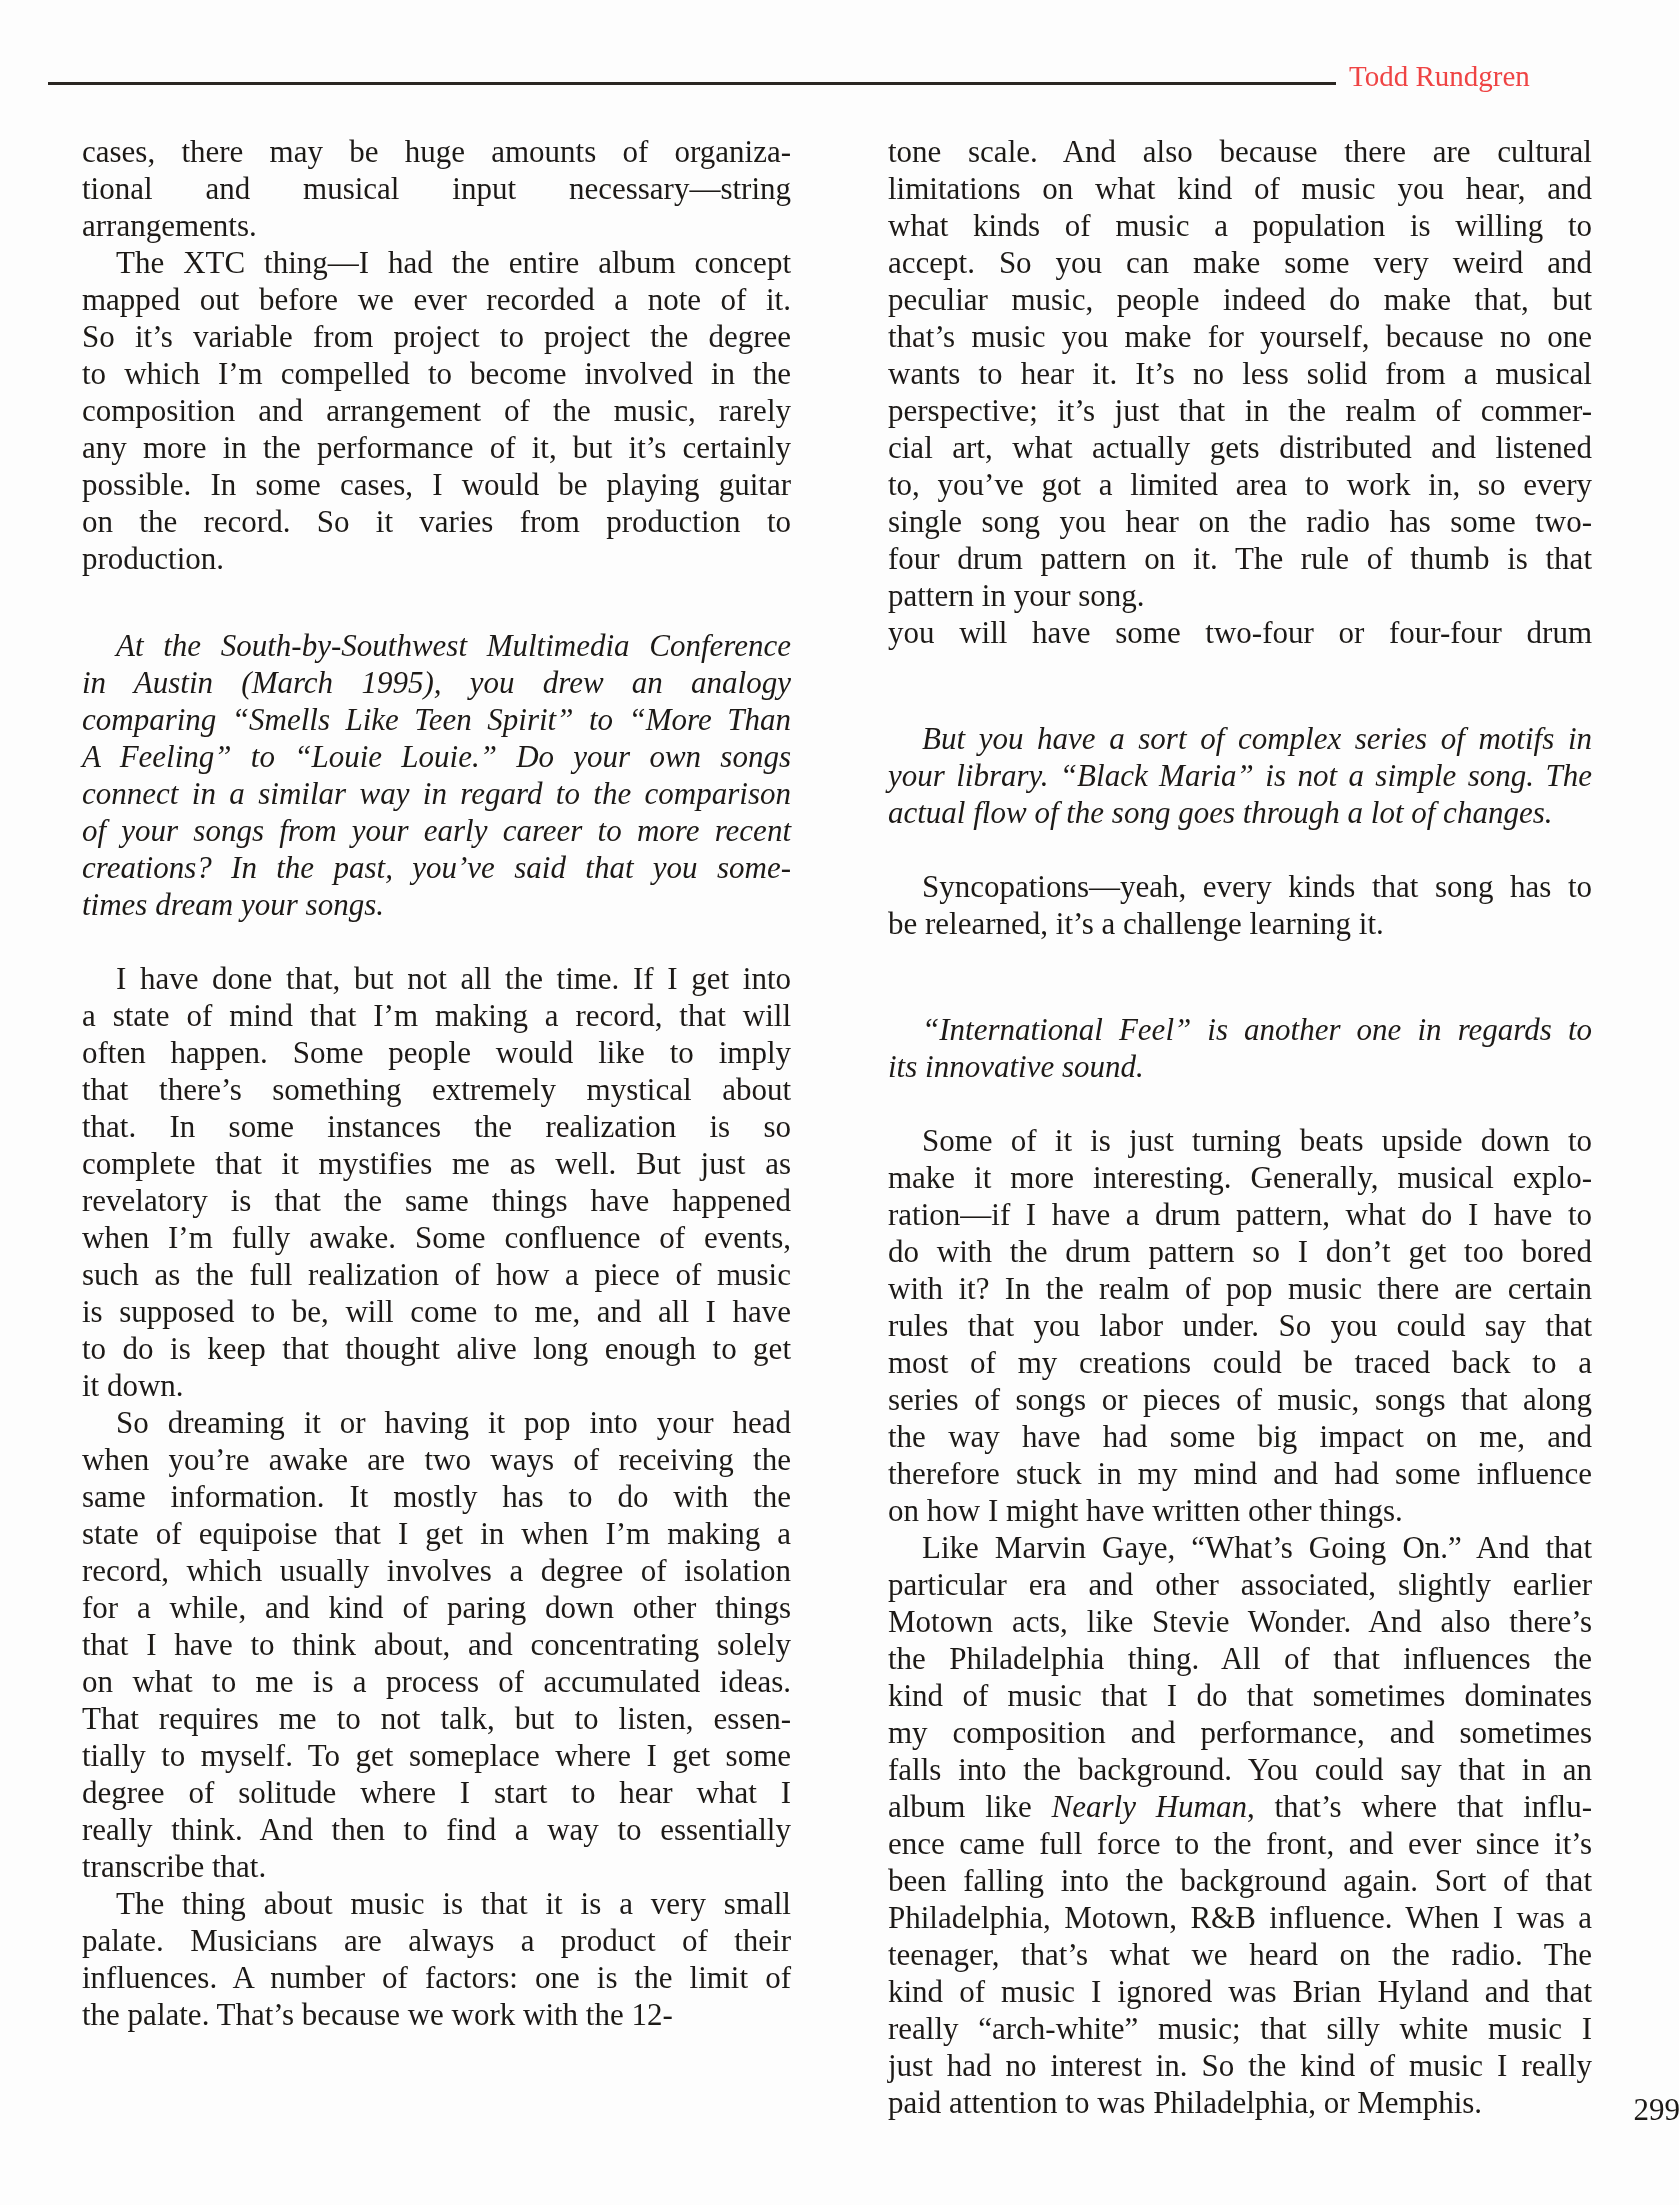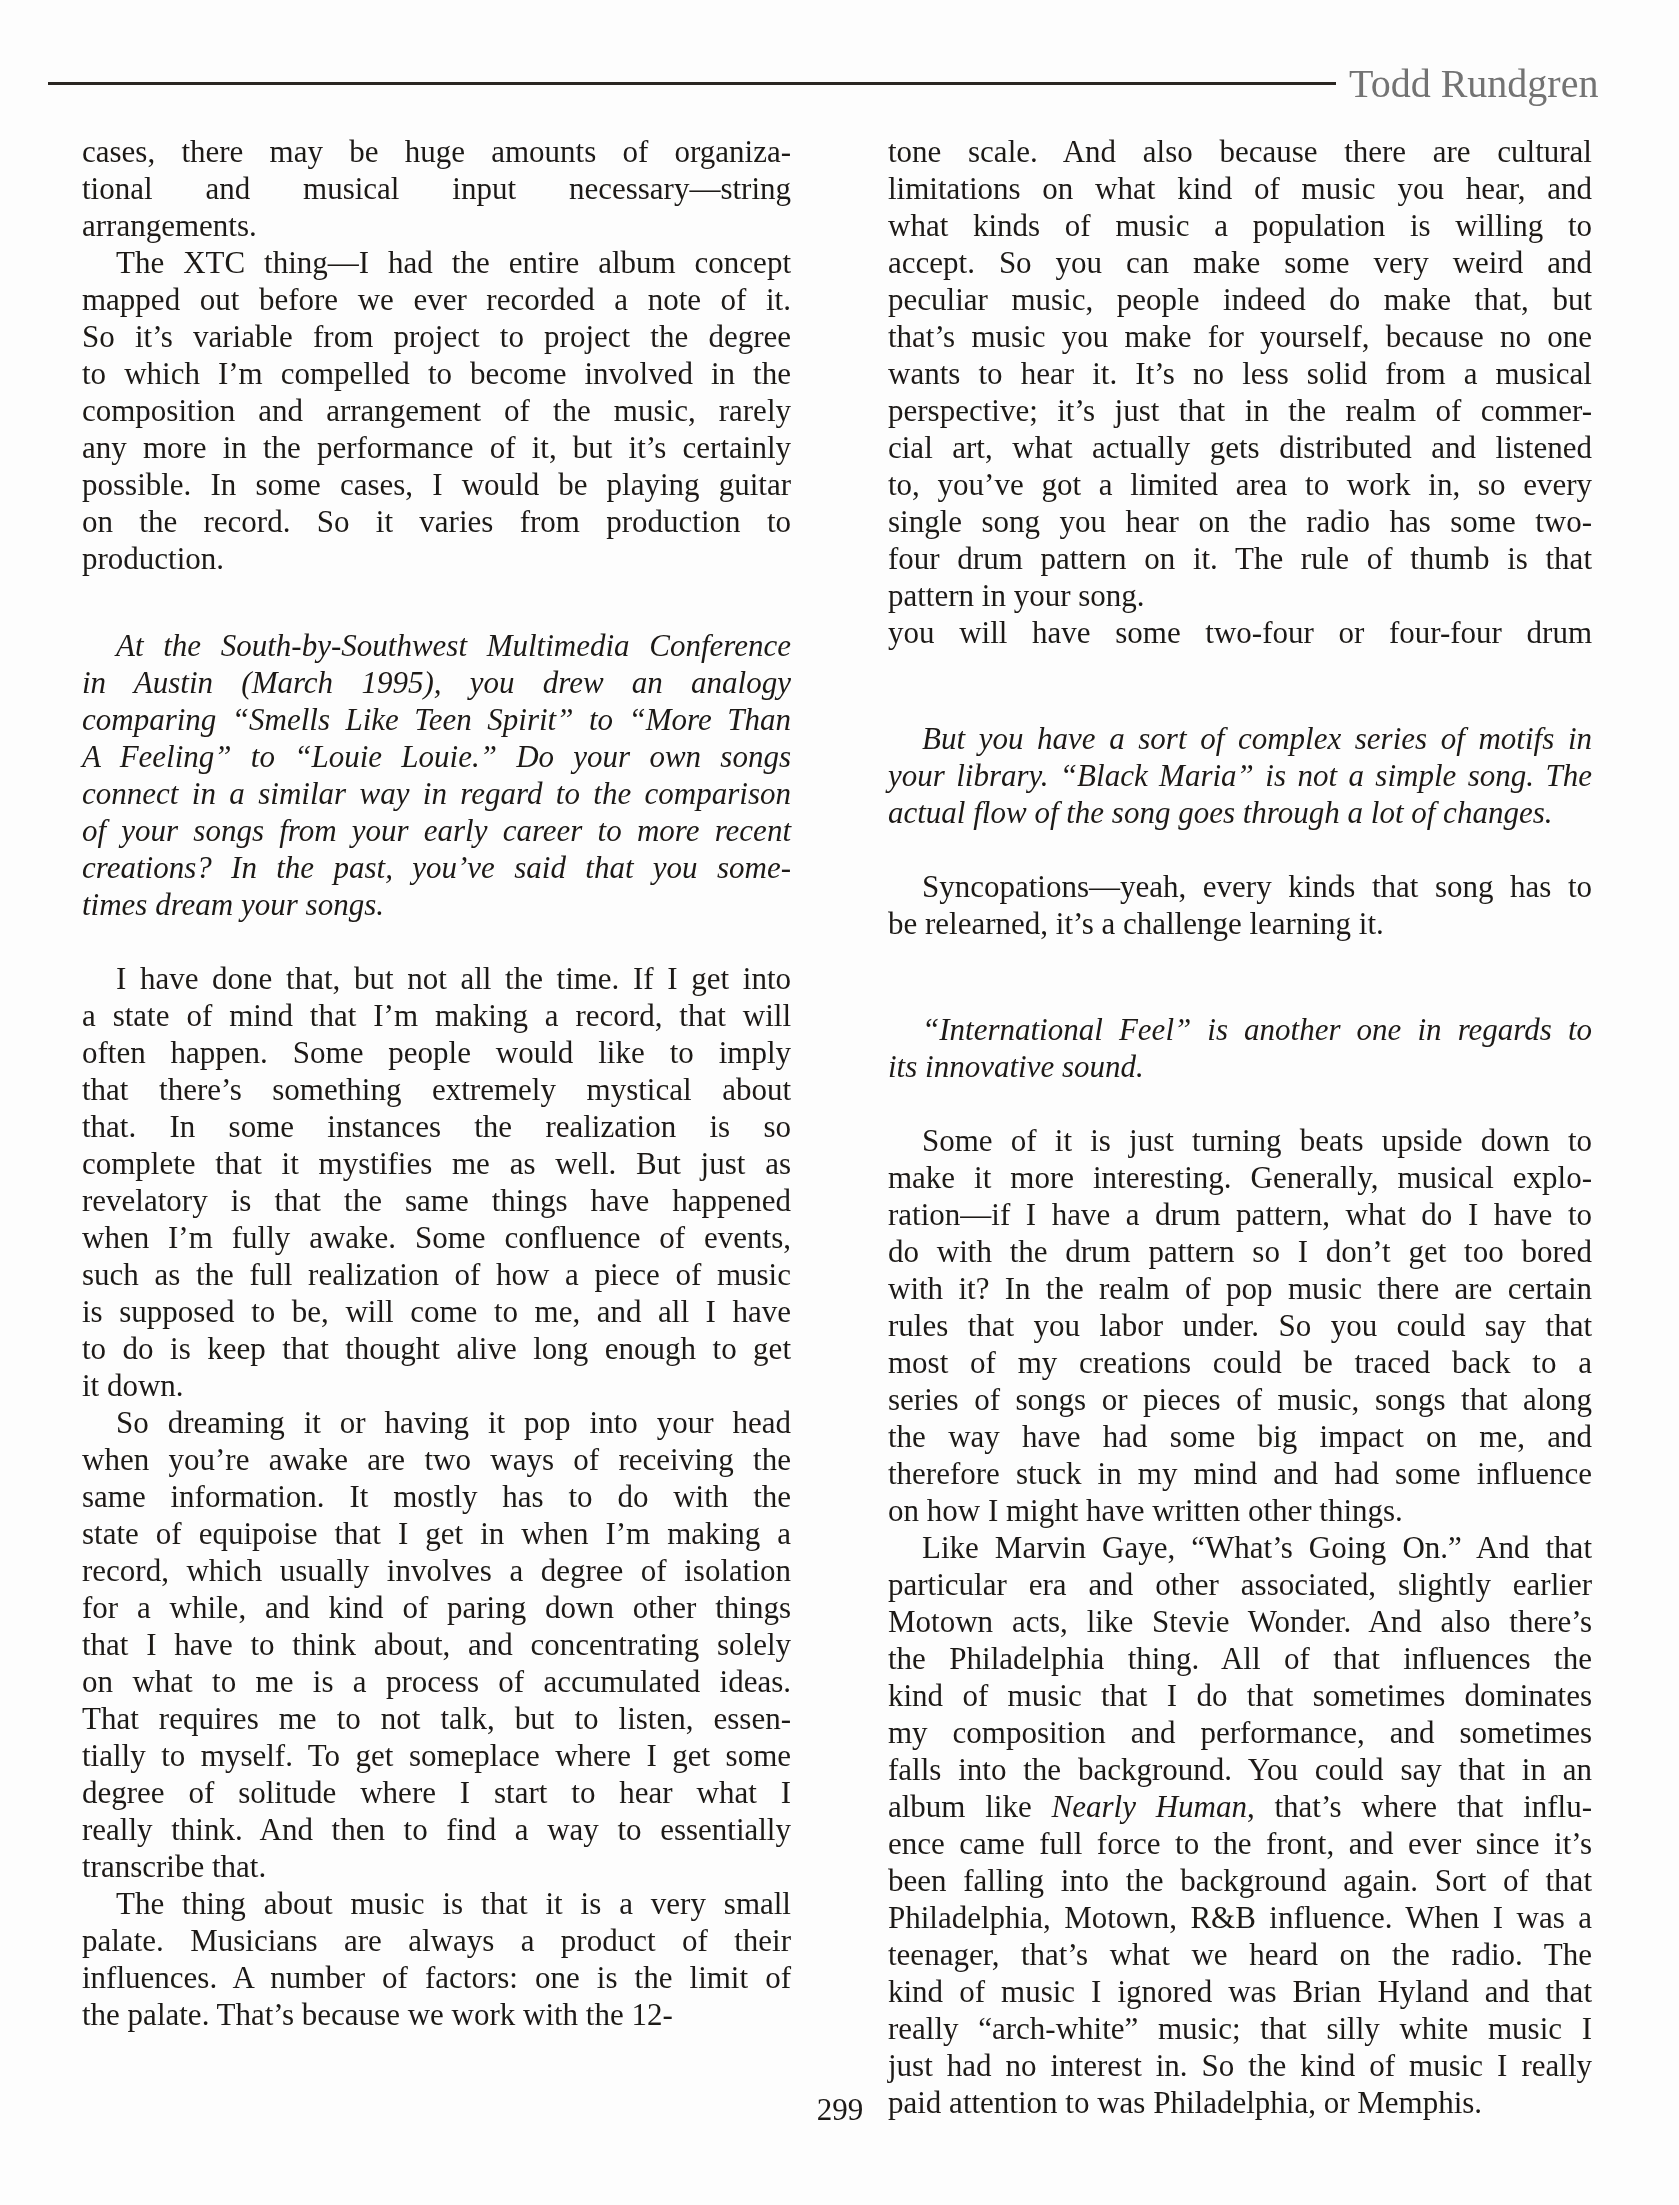--- a/index.html
+++ b/index.html
@@ -10,42 +10,42 @@
     font-family: "DejaVu Serif", "Liberation Serif", serif;
     color: #1d1a17;
   }
   .header-rule {
     position: absolute; left: 48px; top: 82px; width: 1288px; height: 3.4px;
     background: #2a2622;
   }
   .running-head {
     position: absolute; left: 1349px; top: 60px;
     font-family: "Liberation Serif", serif;
-    font-size: 40px; letter-spacing: 0px;
-    color: #737373; white-space: nowrap;
+    font-size: 29px; letter-spacing: 0px;
+    color: #ef4444; white-space: nowrap;
   }
   .column {
     position: absolute; top: 133px;
     font-family: "Liberation Serif", serif;
     font-size: 31px;
     line-height: 37px;
     text-align: justify;
     hyphens: manual;
     transform-origin: 0 0;
   }
   .col-left { left: 48px; width: 743px; }
   .col-right { left: 854px; width: 738px; }
   .para { margin: 0; text-indent: 34px; }
   .question { font-style: italic; margin-top: 32px; }
   .line { display: block; text-align: justify; text-align-last: justify; white-space: nowrap; }
   .line.last { text-align-last: left; }
   .line.indent { padding-left: 34px; }
   .page-number {
     position: absolute; left: 0; width: 1680px; top: 2092px;
-    text-align: center;
+    text-align: right;
     font-family: "Liberation Serif", serif;
     font-size: 31px; color: #1d1a17;
   }
   em.title { font-style: italic; }
 </style>
 </head>
 <body>
 
 <div class="header-rule"></div>
 <div class="running-head">Todd Rundgren</div>

